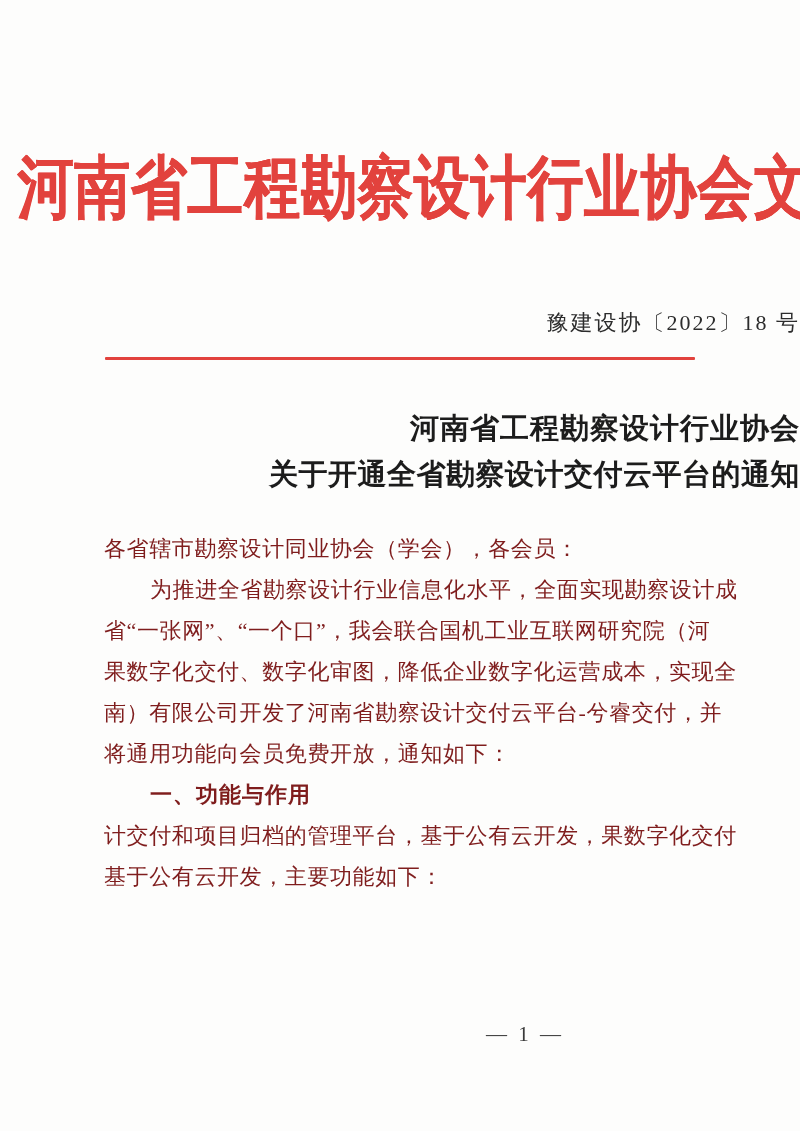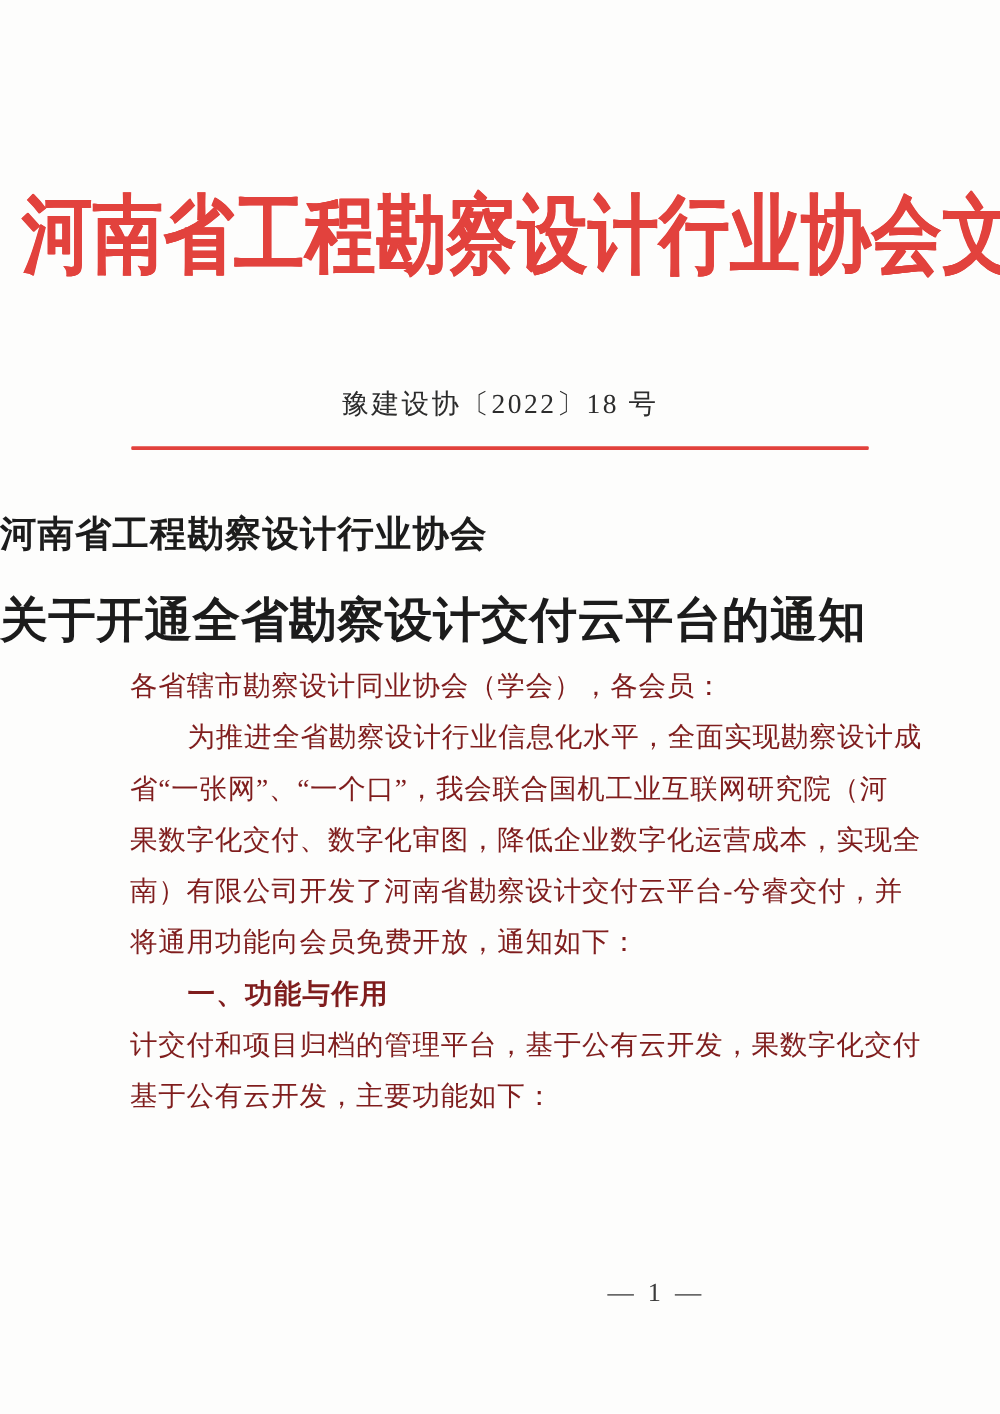--- a/index.html
+++ b/index.html
@@ -45,21 +45,21 @@
     transform-origin: center center;
     text-shadow: 0.5px 0 0 #e2423d, -0.4px 0 0 #e2423d;
   }
 
   
   .doc-number {
     position: absolute;
     top: 308px;
     left: 0;
     width: 800px;
-    text-align: center;
+    text-align: right;
     font-family: "Liberation Serif", "DejaVu Serif", serif;
     font-size: 22px;
     color: #2c2c2c;
     letter-spacing: 2px;
   }
 
   
   .red-rule {
     position: absolute;
     top: 357px;
@@ -69,37 +69,37 @@
     background: #e2423d;
     border-radius: 1px;
   }
 
   
   .doc-title {
     position: absolute;
     top: 408px;
     left: 0;
     width: 800px;
-    text-align: left;
+    text-align: right;
     color: #1c1c1c;
     font-family: "Liberation Serif", "DejaVu Serif", serif;
     font-weight: bold;
   }
   .doc-title .line1 {
     display: block;
     font-size: 29px;
     letter-spacing: 1px;
     line-height: 1.42;
   }
   .doc-title .line2 {
     display: block;
-    font-size: 38px;
+    font-size: 29px;
     letter-spacing: 0.5px;
     line-height: 1.5;
-    margin-top: 20px;
+    margin-top: 4px;
   }
 
   
   .body-block {
     position: absolute;
     top: 528px;
     left: 104px;
     width: 600px;
     color: #7f1d1d;
     font-family: "Liberation Serif", "DejaVu Serif", serif;

